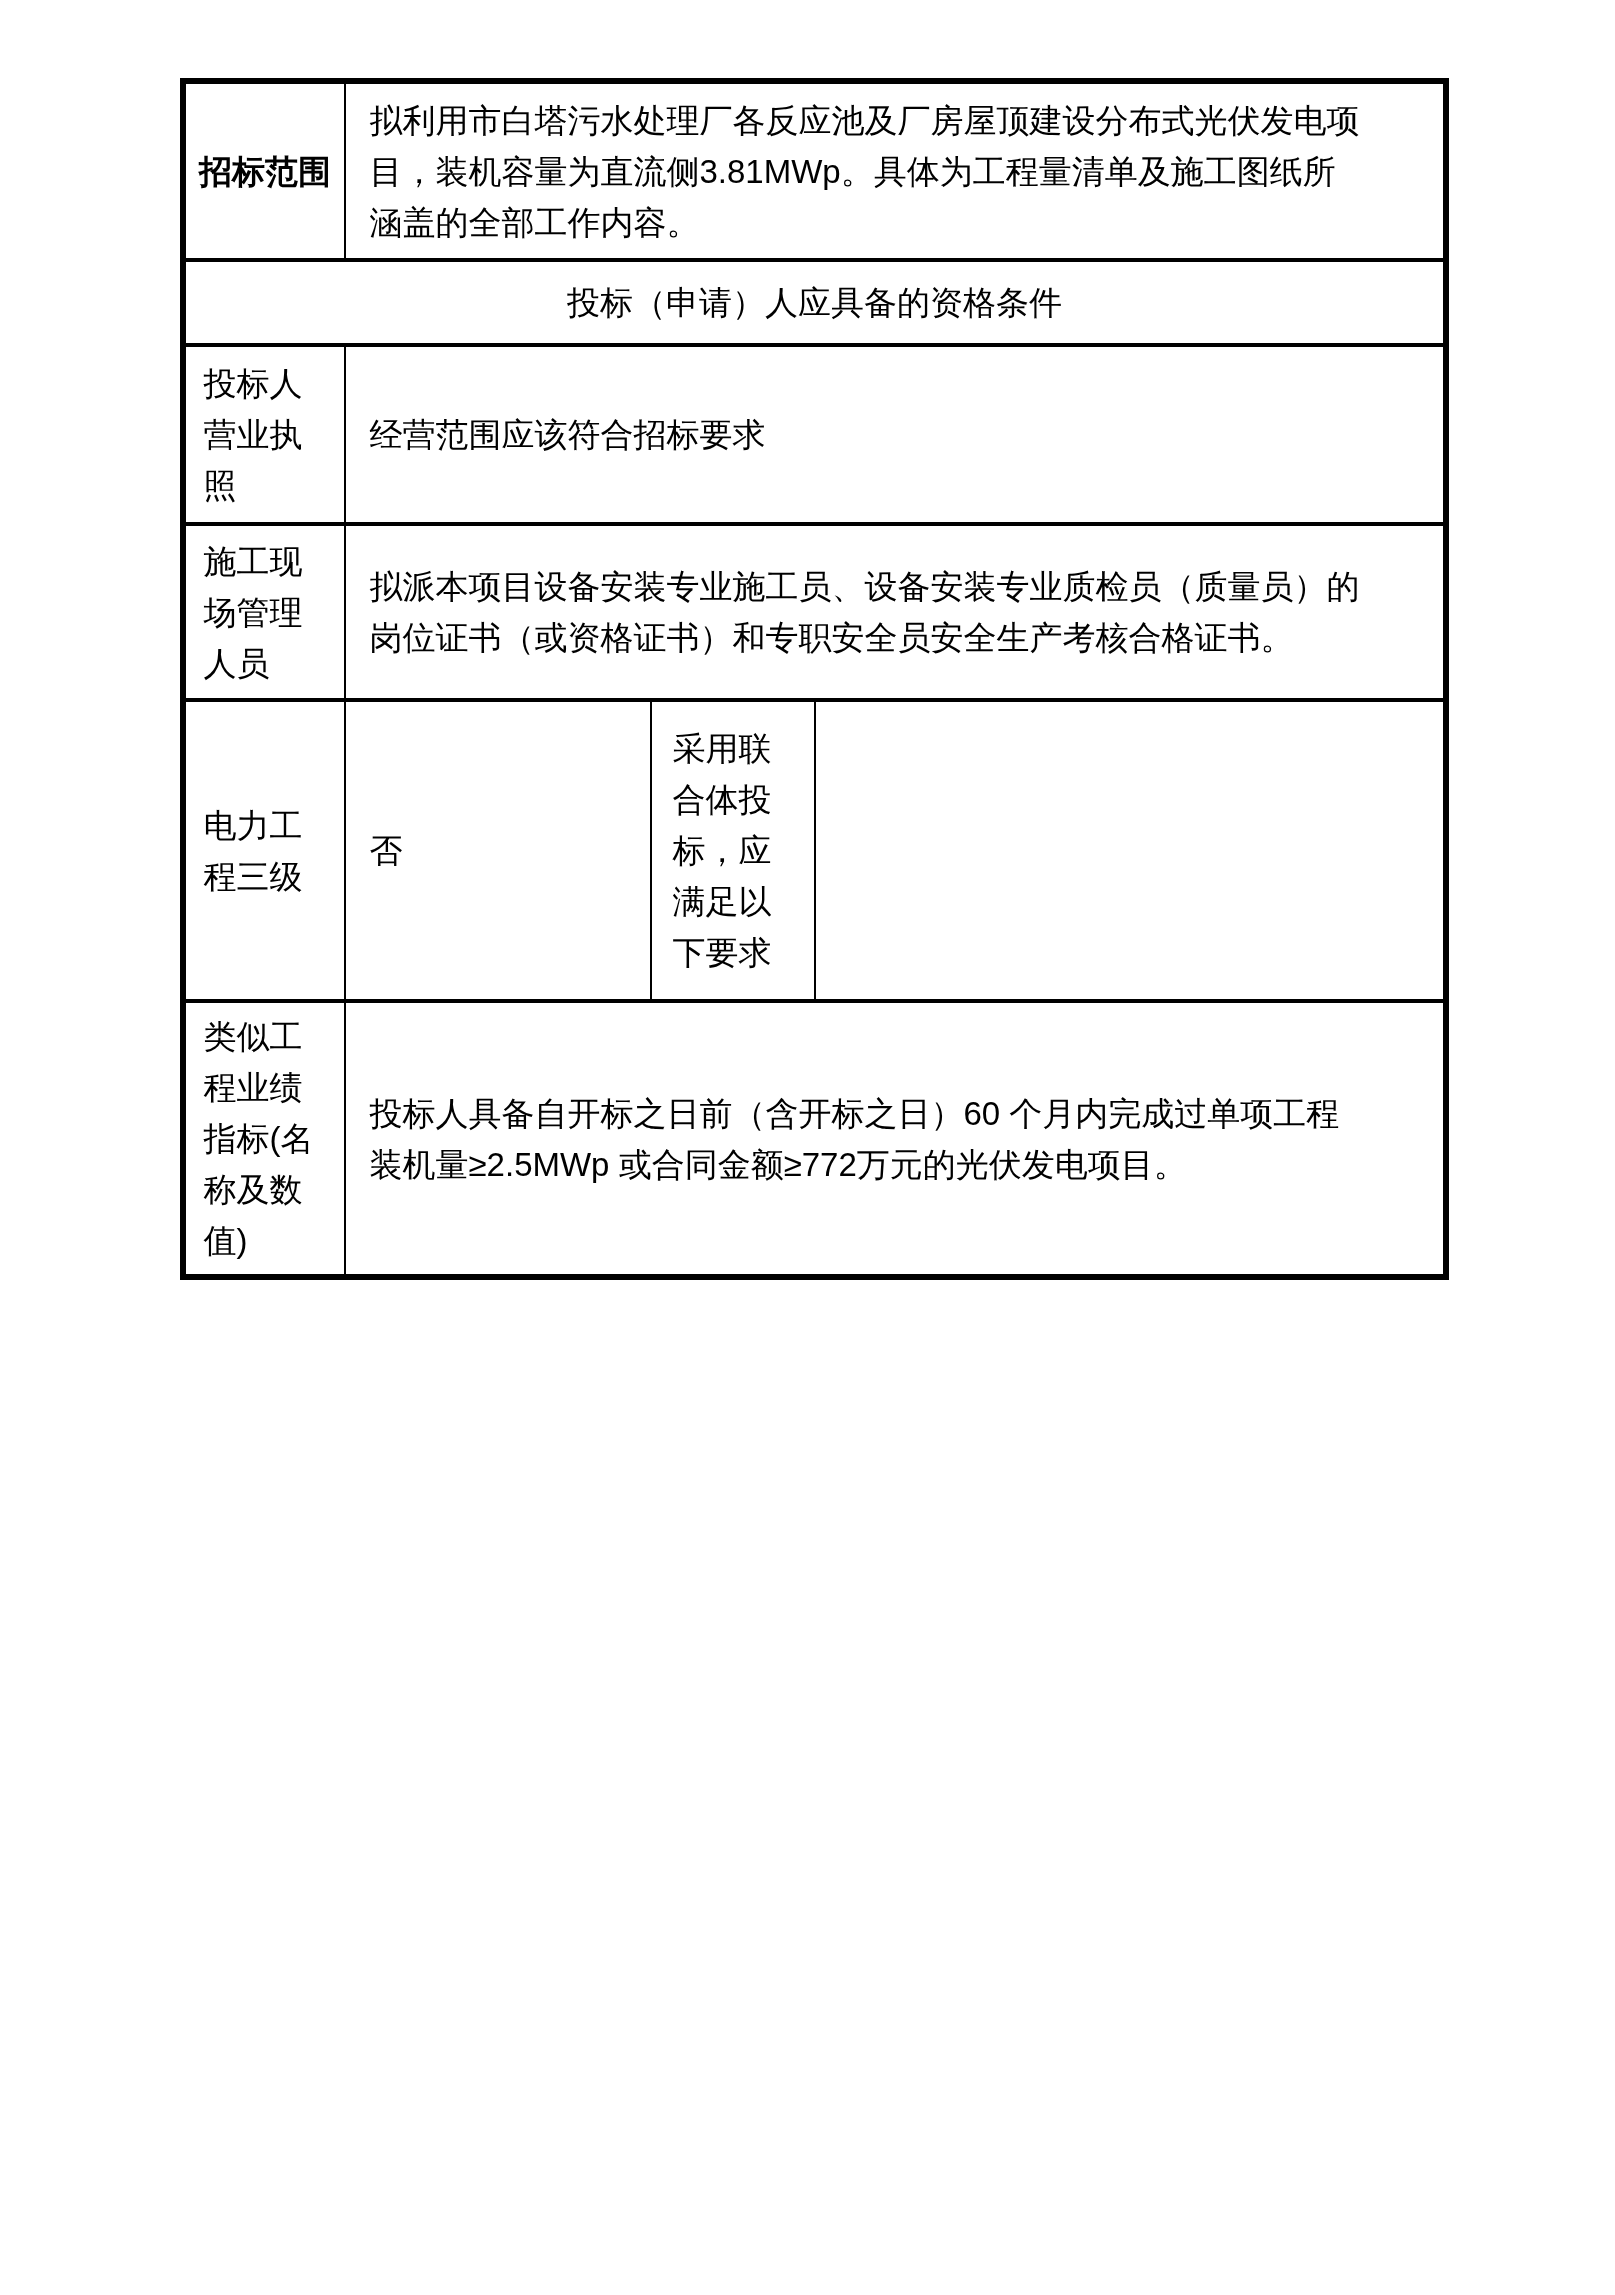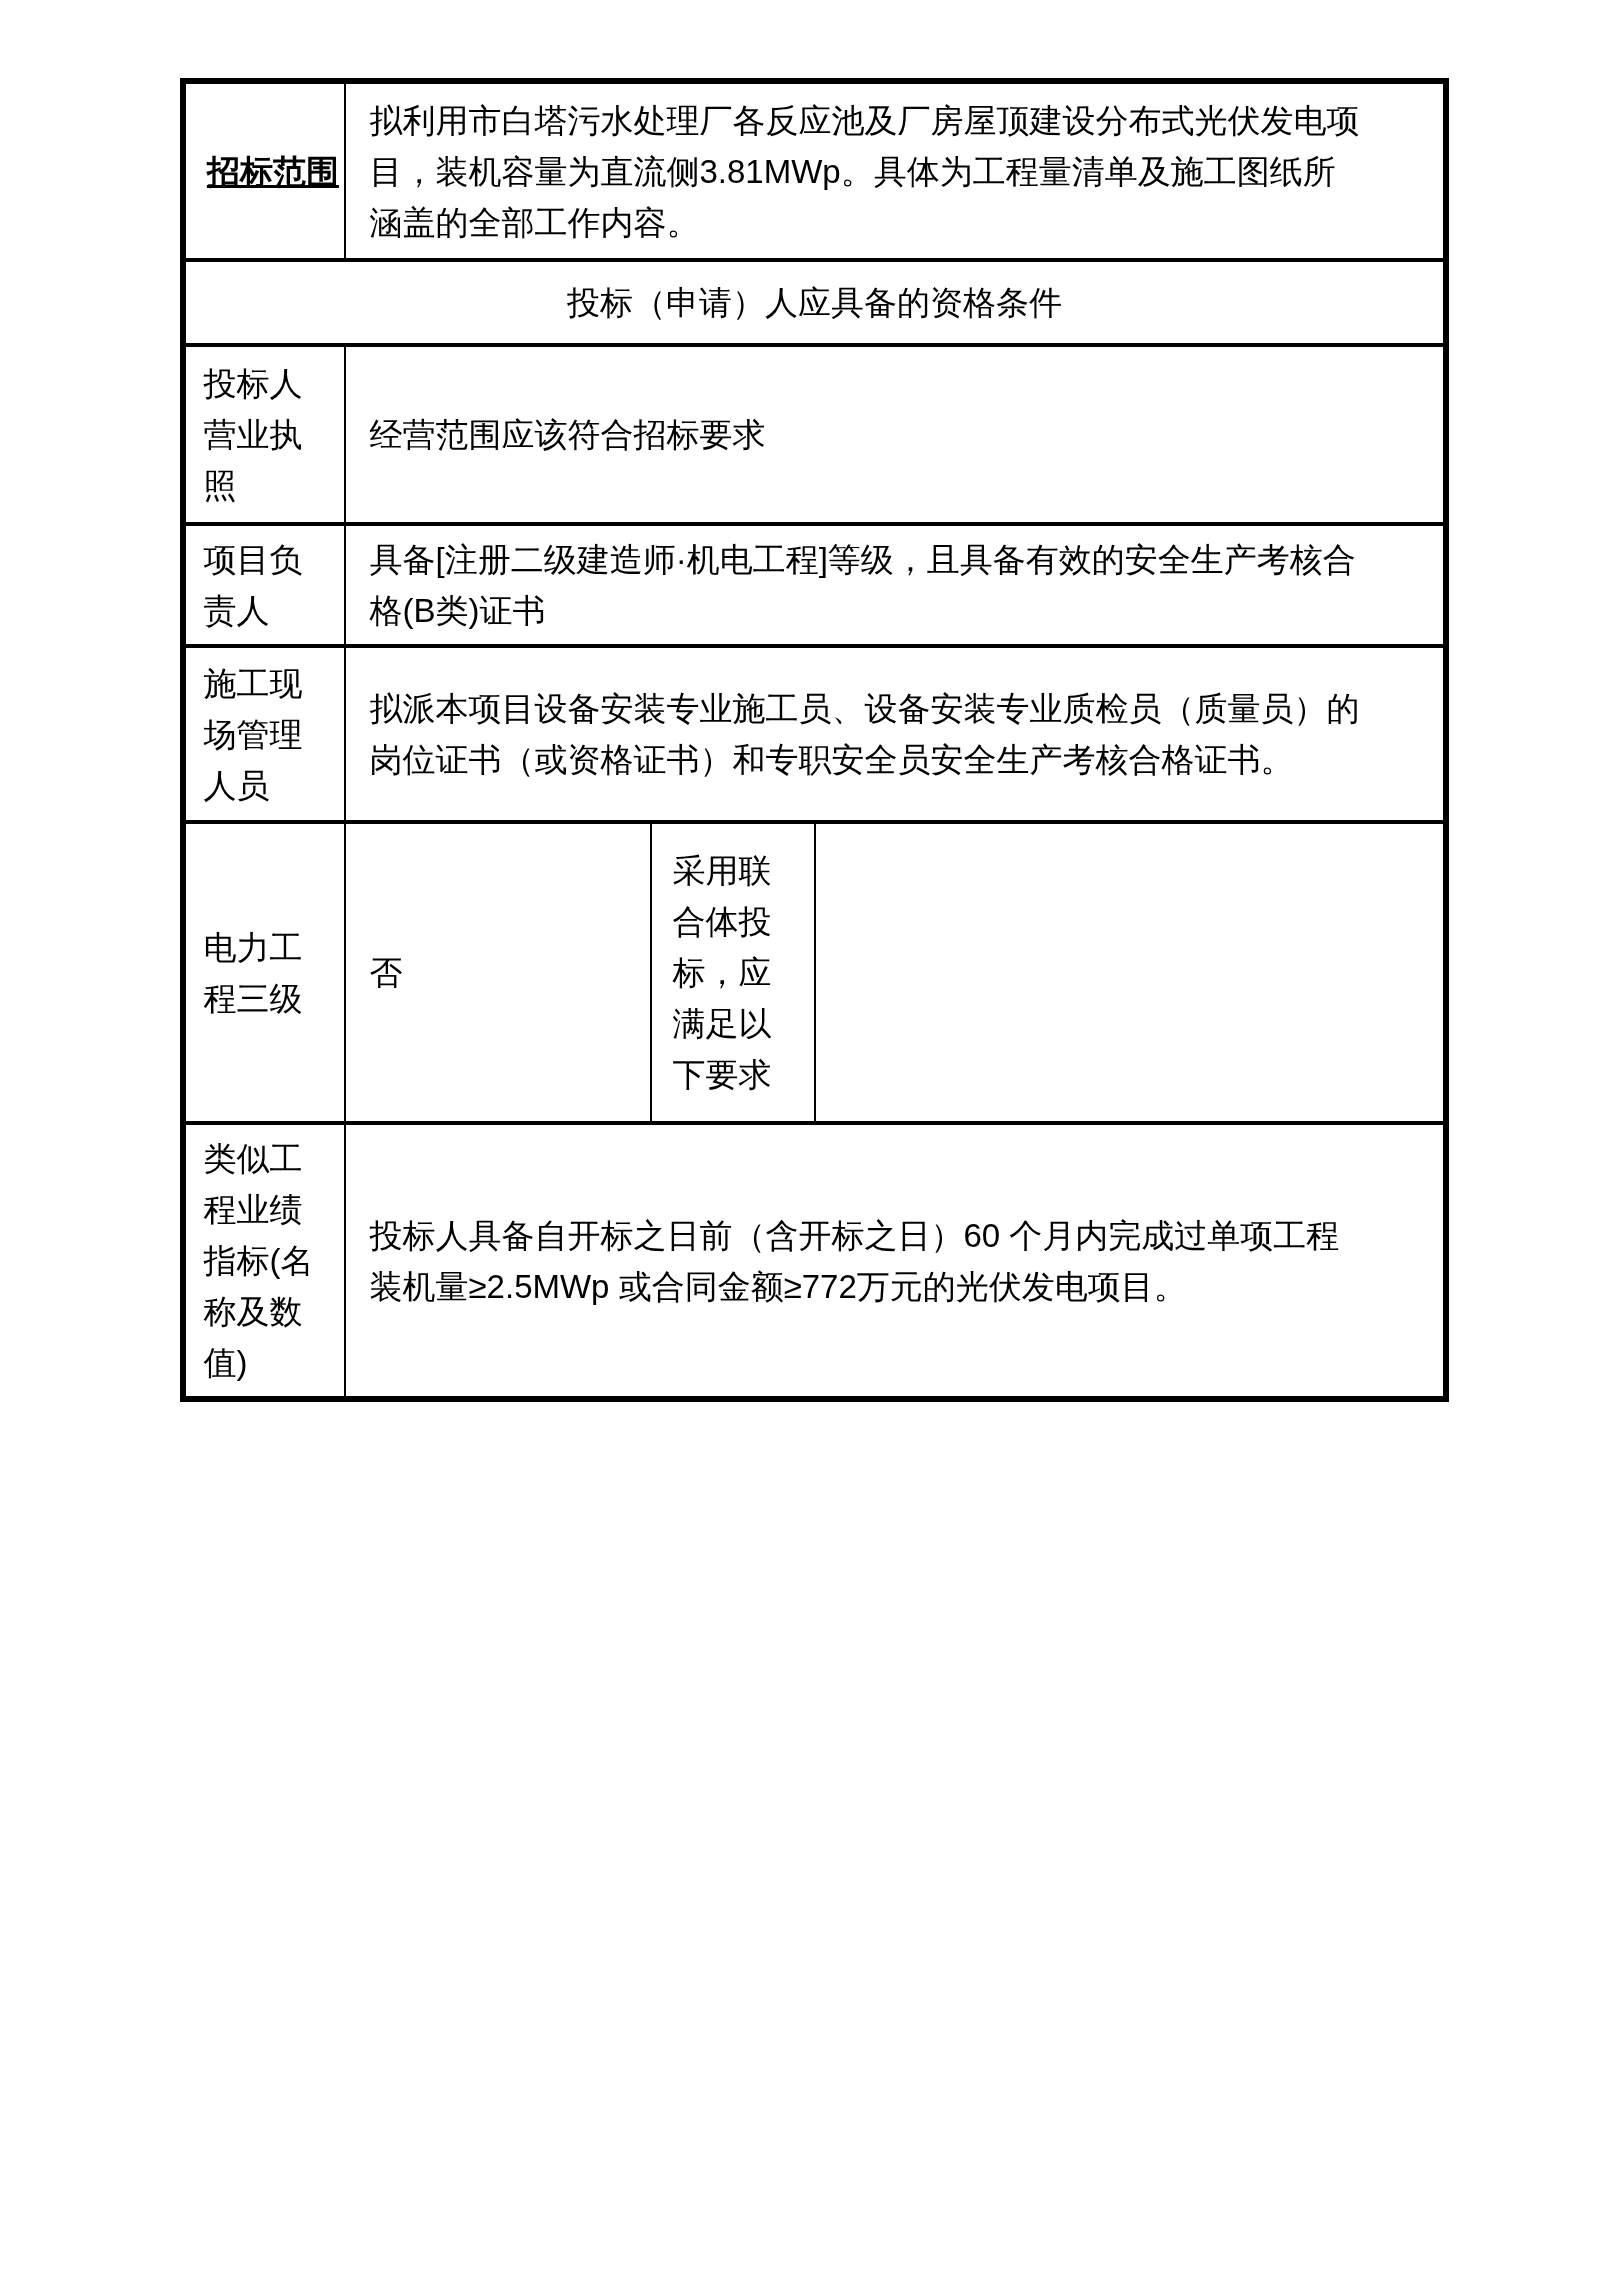--- a/index.html
+++ b/index.html
@@ -30,23 +30,22 @@
     line-height: 51px;
     color: #000000;
     overflow: hidden;
   }
   td.label-cell {
     padding: 3.1px 17.4px;
     text-align: left;
   }
   td.scope-cell {
     font-weight: bold;
-    text-align: right;
+    text-align: center;
     padding: 3.1px 5.1px;
-    text-decoration: underline;
   }
   td.section-cell {
     font-weight: normal;
     text-align: center;
     font-size: 39px;
     line-height: 56px;
     padding: 3.1px 10.2px;
   }
   td.body-cell {
     padding: 3.1px 75px 3.1px 23.5px;
@@ -86,24 +85,20 @@
       <td class="section-cell" colspan="4">投标（申请）人应具备的资格条件</td>
     </tr>
 
     <tr style="height:179px">
       <td class="label-cell">投标人营业执照</td>
       <td class="body-cell" colspan="3">经营范围应该符合招标要求</td>
     </tr>
 
 
 
-    <tr style="height:122px">
-      <td class="label-cell">项目负责人</td>
-      <td class="body-cell" colspan="3">具备[注册二级建造师·机电工程]等级，且具备有效的安全生产考核合格(B类)证书</td>
-    </tr>
 
 
     <tr style="height:176px">
       <td class="label-cell">施工现场管理人员</td>
       <td class="body-cell" colspan="3">拟派本项目设备安装专业施工员、设备安装专业质检员（质量员）的岗位证书（或资格证书）和专职安全员安全生产考核合格证书。</td>
     </tr>
 
     <tr style="height:301px">
       <td class="label-cell">电力工程三级</td>
       <td class="answer-cell">否</td>

